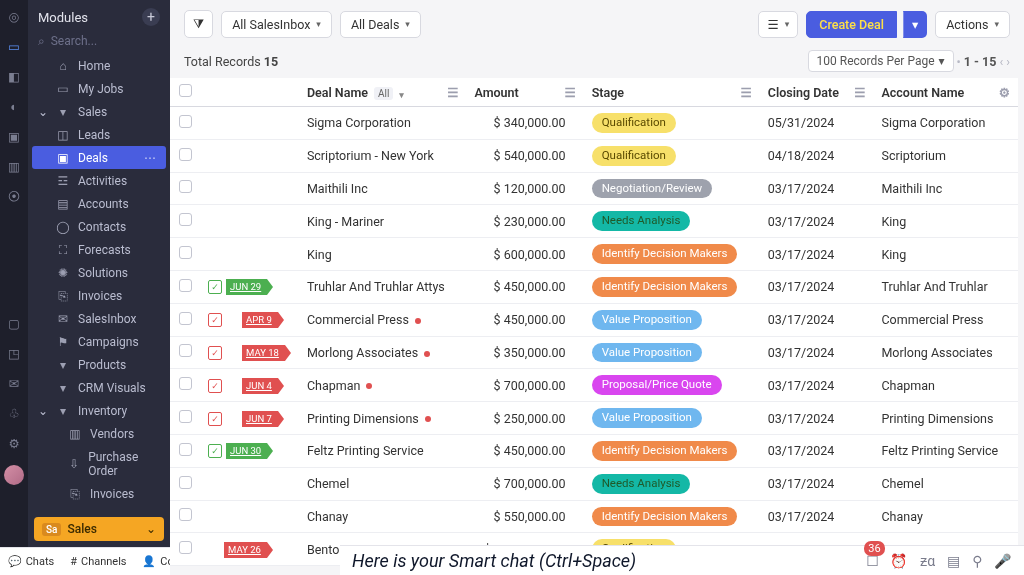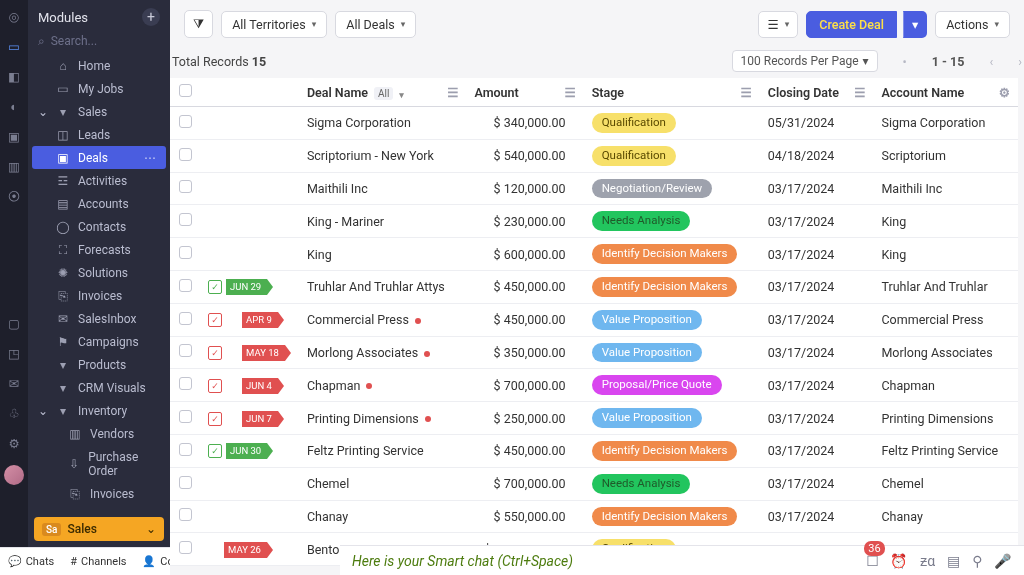--- a/index.html
+++ b/index.html
@@ -39,62 +39,62 @@
 .main { position: absolute; left: 170px; top: 0; right: 0; bottom: 0; display: flex; flex-direction: column; background: #f5f5f7; }
 .toolbar { display: flex; align-items: center; gap: 8px; padding: 10px 14px; }
 .btn { border: 1px solid #d8d9e0; background: #fff; border-radius: 5px; padding: 5px 10px; font-size: 12.5px; display: inline-flex; align-items: center; gap: 6px; cursor: pointer; color: #333; }
 .btn .caret { font-size: 9px; color: #666; }
 .btn.iconbox { padding: 5px 8px; }
 .btn.primary-split { display: inline-flex; }
 .btn.primary-split .main-b { background:#4a5de0; color:#fde047; border:1px solid #4a5de0; border-radius:5px 0 0 5px; padding:5px 12px; font-weight:500;}
 .btn.primary-split .drop { background:#4a5de0; color:#fff; border:1px solid #4a5de0; border-left:1px solid rgba(255,255,255,.3); border-radius:0 5px 5px 0; padding:5px 8px;}
 .toolbar .spacer { flex: 1; }
 
-.subbar { display: flex; align-items: center; padding: 2px 2px 6px; font-size: 12.5px; color: #444; }
+.subbar { display: flex; align-items: center; padding: 2px 14px 6px; font-size: 12.5px; color: #444; }
 .subbar .spacer { flex: 1; }
-.subbar .pager { display: flex; align-items: center; gap: 25px; color: #555; }
+.subbar .pager { display: flex; align-items: center; gap: 3px; color: #555; }
 .subbar .pager .pgbtn { border:1px solid #d8d9e0; background:#fff; border-radius:4px; padding:3px 8px; font-size:12px; display:inline-flex; align-items:center; gap:4px;}
 .subbar .arrow { color:#b6b8c4; cursor:pointer; }
 
 .tablewrap { flex: 1; overflow: auto; margin: 0 6px 0 0; }
 table { border-collapse: collapse; width: 100%; background: #fff; }
 th, td { text-align: left; padding: 6px 8px; border-bottom: 1px solid #edeef2; white-space: nowrap; font-size: 12.5px; }
 th { color: #333; font-weight: 600; position: sticky; top: 0; background: #fff; border-bottom: 1px solid #d8d9e0; }
 th .hdrwrap { display: flex; align-items: flex-end; gap: 6px; }
 th .colopts { margin-left: auto; color: #9c9eae; cursor: pointer; }
 th .allpill { font-size: 10px; background:#f0f1f6; border-radius:3px; padding:1px 4px; color:#666; font-weight:400;}
 td.amount { text-align: right; padding-right: 18px; }
 th.amount .hdrwrap { justify-content: flex-end; }
 td.cb, th.cb { width: 30px; text-align: center; }
 td.tagcell { width: 70px; }
 .cbx { width: 13px; height: 13px; border: 1px solid #c3c5d0; border-radius: 3px; display: inline-block; background: #fff; }
 
 .datetag { display: inline-flex; align-items: center; font-size: 9.5px; color: #fff; border-radius: 3px; overflow: hidden; height: 16px; position: relative; }
 .datetag .chk { width: 14px; height: 14px; border: 1.5px solid #4caf50; border-radius: 2px; margin-right: 4px; display: inline-flex; align-items: center; justify-content: center; color: #4caf50; font-size: 9px; background: #fff; }
 .datetag.red .chk { border-color: #e05050; color: #e05050; }
-.datetag .lbl { padding: 0 6px 0 4px; line-height: 16px; }
+.datetag .lbl { padding: 0 6px 0 4px; line-height: 16px; text-decoration: underline; }
 .datetag.green .lbl { background: #4caf50; }
 .datetag.red .lbl { background: #e05050; margin-left: 16px; }
 .datetag .tail { width: 0; height: 0; border-top: 8px solid transparent; border-bottom: 8px solid transparent; }
 .datetag.green .tail { border-left: 6px solid #4caf50; }
 .datetag.red .tail { border-left: 6px solid #e05050; }
 
 .stage { display: inline-block; padding: 3px 10px; border-radius: 11px; font-size: 11.5px; line-height: 1.2; }
 .stage.qualification { background: #f7e06a; color: #5a4a00; }
 .stage.negotiation { background: #9ea2ad; color: #fff; }
-.stage.needs { background: #22c55e; color: #1f5a2a; text-align: right; }
+.stage.needs { background: #14b8a6; color: #1f5a2a; text-align: right; }
 .stage.identify { background: #f08a4a; color: #fff; }
 .stage.value { background: #6fb7ef; color: #fff; }
 .stage.proposal { background: #d946ef; color: #fff; }
 
 .red-dot { width: 6px; height: 6px; background: #e05050; border-radius: 50%; display: inline-block; margin-left: 6px; vertical-align: middle; }
 
 
 .footer { position: absolute; left: 170px; right: 0; bottom: 0; height: 30px; background: #fff; border-top: 1px solid #e4e4ea; display: flex; align-items: center; padding: 0 12px; gap: 12px; }
-.footer .chat { color: #4d7c0f; font-size: 14px; font-style: italic; text-align: center; }
+.footer .chat { color: #0f172a; font-size: 18px; font-style: italic; text-align: center; }
 .footer .spacer { flex: 1; }
 .footer .ficon { color: #7a7c8c; cursor: pointer; font-size: 14px; position: relative; }
 .footer .badge { position: absolute; top: -12px; right: -6px; background: #e05050; color: #fff; font-size: 11px; font-style: normal; padding: 1px 4px; border-radius: 7px; }
 </style>
 </head>
 <body>
 
 <div class="rail">
   <div class="rail-icon">◎</div>
   <div class="rail-icon active">▭</div>
@@ -237,21 +237,21 @@
       <span>Contacts</span>
     </div>
 </div>
 
 <div class="main">
   <div class="toolbar">
     <div class="btn iconbox">
         <span>⧩</span>
       </div>
     <div class="btn">
-        <span>All Territories</span>
+        <span>All SalesInbox</span>
         <span class="caret">▾</span>
       </div>
     <div class="btn">
         <span>All Deals</span>
         <span class="caret">▾</span>
       </div>
     <div class="spacer"></div>
     <div class="btn iconbox">
         <span>☰</span> 
         <span class="caret">▾</span>

